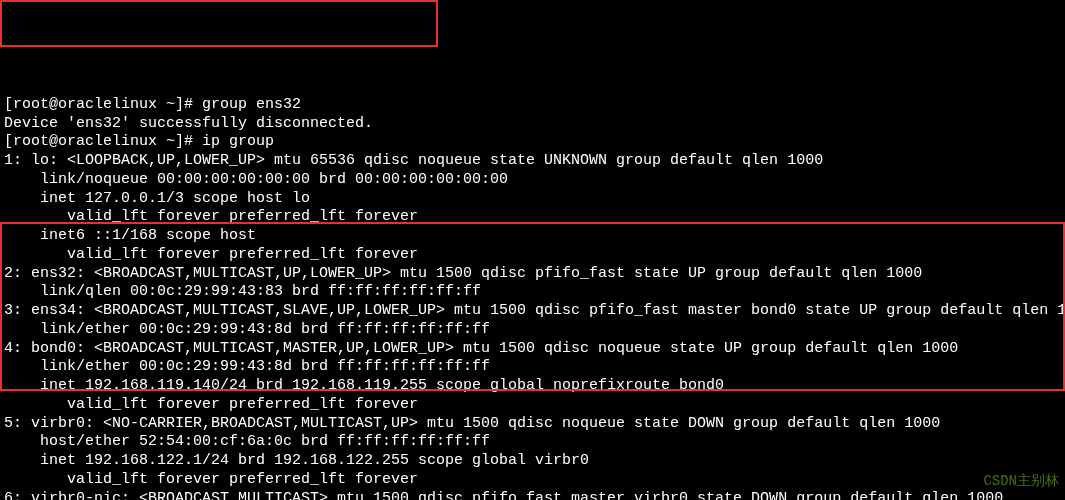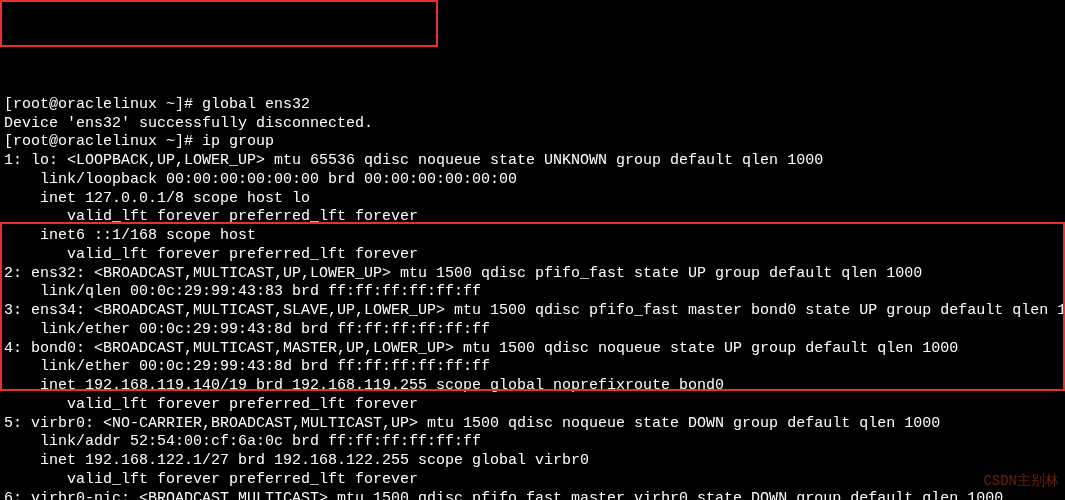--- a/index.html
+++ b/index.html
@@ -24,50 +24,50 @@
     border: 2px solid #e83030;
     pointer-events: none;
   }
   .box1 { left: 0; top: 0; width: 434px; height: 43px; }
   .box2 { left: 0; top: 222px; width: 1061px; height: 165px; }
   .watermark {
     position: absolute;
     right: 6px;
     bottom: 10px;
     font-size: 14px;
-    color: #c2410c;
+    color: #84cc16;
     opacity: 0.55;
   }
 </style>
 </head>
 <body>
 
 
 
 <div class="term">
-<span>[root@oraclelinux ~]# </span><span>global ens32</span>
+<span>[root@oraclelinux ~]# </span><span>group ens32</span>
 <span>Device 'ens32' successfully disconnected.</span>
 <span>[root@oraclelinux ~]# </span><span>ip group</span>
 <span>1: lo: &lt;LOOPBACK,UP,LOWER_UP&gt; mtu 65536 qdisc noqueue state UNKNOWN group default qlen 1000</span>
-<span>    link/loopback 00:00:00:00:00:00 brd 00:00:00:00:00:00</span>
-<span>    inet 127.0.0.1/8 scope host lo</span>
+<span>    link/noqueue 00:00:00:00:00:00 brd 00:00:00:00:00:00</span>
+<span>    inet 127.0.0.1/3 scope host lo</span>
 <span>       valid_lft forever preferred_lft forever</span>
 <span>    inet6 ::1/168 scope host</span>
 <span>       valid_lft forever preferred_lft forever</span>
 <span>2: ens32: &lt;BROADCAST,MULTICAST,UP,LOWER_UP&gt; mtu 1500 qdisc pfifo_fast state UP group default qlen 1000</span>
 <span>    link/qlen 00:0c:29:99:43:83 brd ff:ff:ff:ff:ff:ff</span>
 <span>3: ens34: &lt;BROADCAST,MULTICAST,SLAVE,UP,LOWER_UP&gt; mtu 1500 qdisc pfifo_fast master bond0 state UP group default qlen 1000</span>
 <span>    link/ether 00:0c:29:99:43:8d brd ff:ff:ff:ff:ff:ff</span>
 <span>4: bond0: &lt;BROADCAST,MULTICAST,MASTER,UP,LOWER_UP&gt; mtu 1500 qdisc noqueue state UP group default qlen 1000</span>
 <span>    link/ether 00:0c:29:99:43:8d brd ff:ff:ff:ff:ff:ff</span>
-<span>    inet 192.168.119.140/19 brd 192.168.119.255 scope global noprefixroute bond0</span>
+<span>    inet 192.168.119.140/24 brd 192.168.119.255 scope global noprefixroute bond0</span>
 <span>       valid_lft forever preferred_lft forever</span>
 <span>5: virbr0: &lt;NO-CARRIER,BROADCAST,MULTICAST,UP&gt; mtu 1500 qdisc noqueue state DOWN group default qlen 1000</span>
-<span>    link/addr 52:54:00:cf:6a:0c brd ff:ff:ff:ff:ff:ff</span>
-<span>    inet 192.168.122.1/27 brd 192.168.122.255 scope global virbr0</span>
+<span>    host/ether 52:54:00:cf:6a:0c brd ff:ff:ff:ff:ff:ff</span>
+<span>    inet 192.168.122.1/24 brd 192.168.122.255 scope global virbr0</span>
 <span>       valid_lft forever preferred_lft forever</span>
 <span>6: virbr0-nic: &lt;BROADCAST,MULTICAST&gt; mtu 1500 qdisc pfifo_fast master virbr0 state DOWN group default qlen 1000</span>
 </div>
 
 <div class="box box1"></div>
 <div class="box box2"></div>
 <div class="watermark">CSDN主别林</div>
 
 
 

